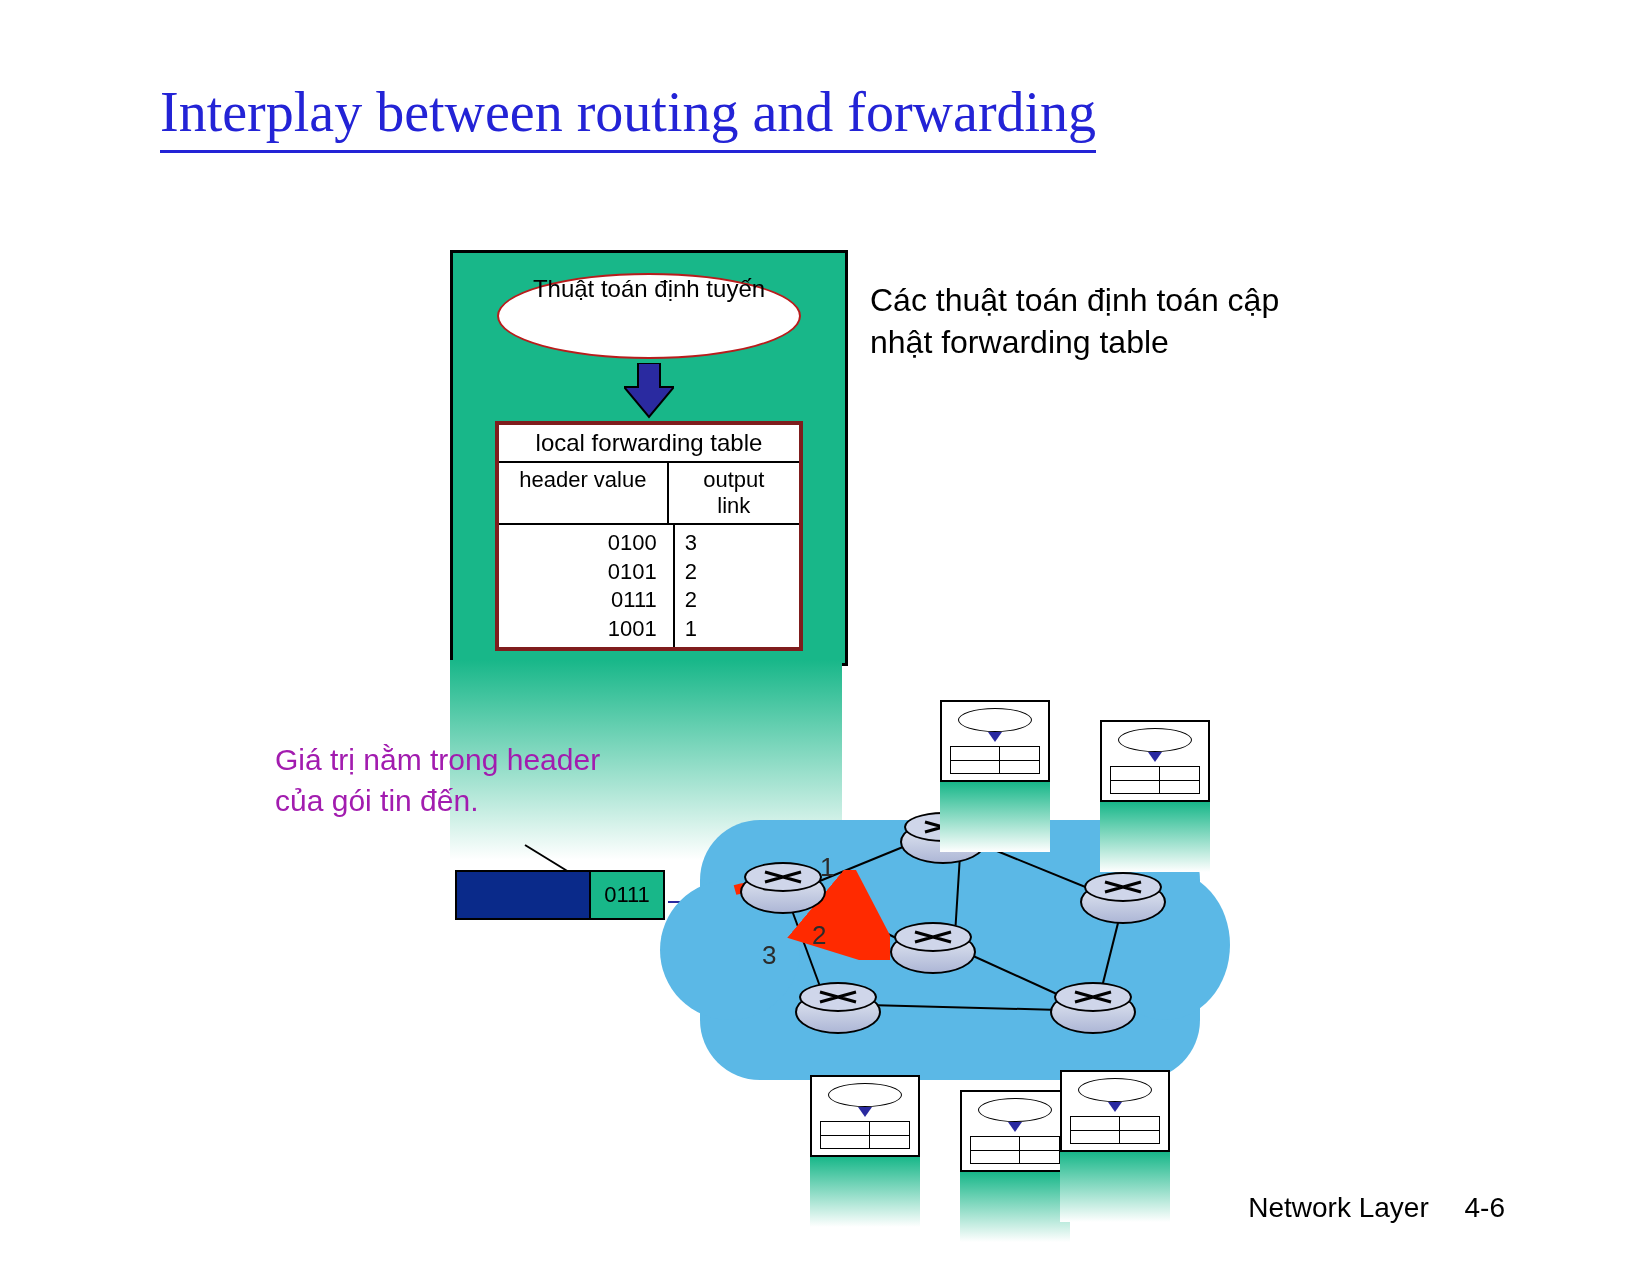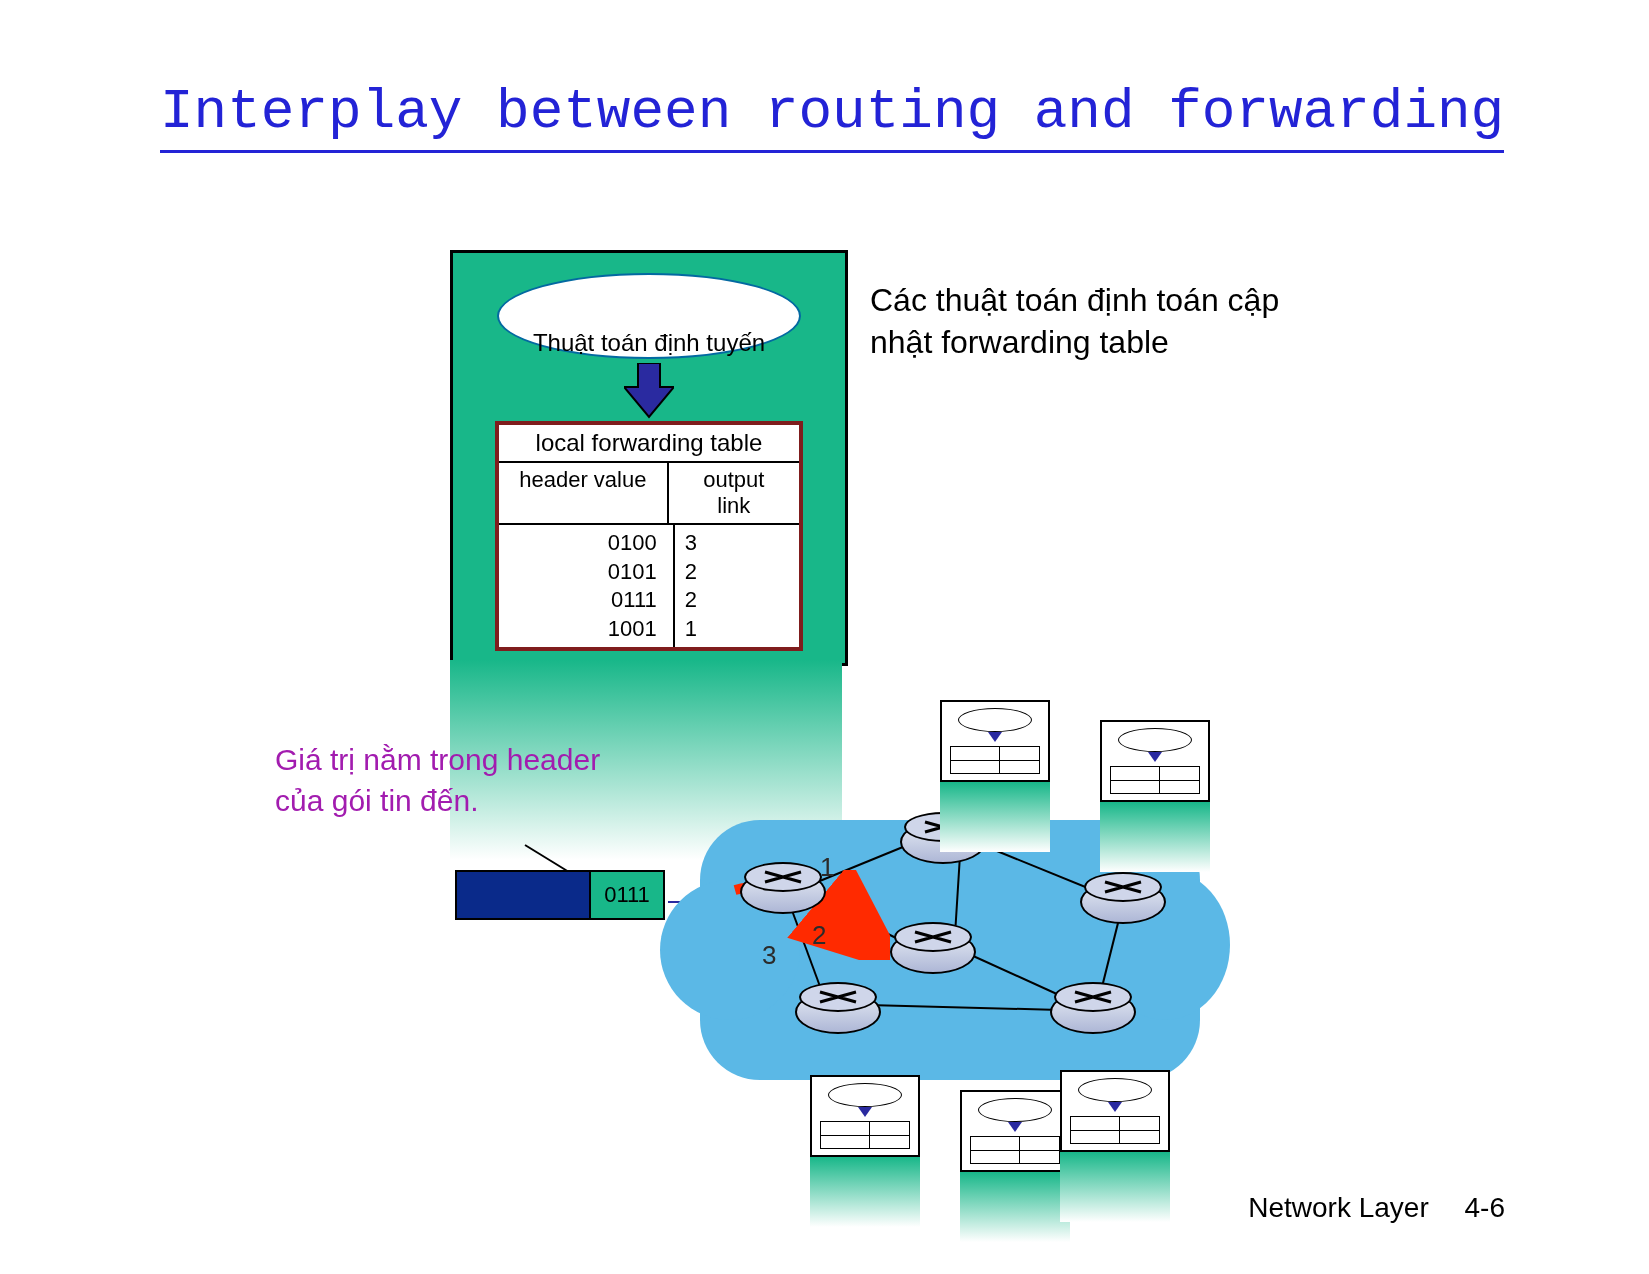--- a/index.html
+++ b/index.html
@@ -1,23 +1,23 @@
 <!DOCTYPE html>
 <html><head>
 <meta charset="utf-8">
 <style>
   html,body{margin:0;padding:0;width:1649px;height:1274px;background:#fff;font-family:Arial,Helvetica,sans-serif;overflow:hidden}
   .slide{position:relative;width:1649px;height:1274px}
-  .title{position:absolute;left:160px;top:80px;font-family:Liberation Mono, monospace;font-size:56px;color:#2323d6;border-bottom:3px solid #2323d6;padding-bottom:6px}
+  .title{position:absolute;left:160px;top:80px;font-family:Liberation Serif, serif;font-size:56px;color:#2323d6;border-bottom:3px solid #2323d6;padding-bottom:6px}
   .caption{position:absolute;left:870px;top:280px;font-size:32px;color:#000;line-height:1.3}
   .footer{position:absolute;right:144px;bottom:50px;font-size:28px;color:#000}
   .footer .pg{margin-left:28px}
   
   .greenbox{position:absolute;left:450px;top:250px;width:392px;height:410px;background:#18b789;border:3px solid #000}
-  .algo{position:absolute;left:50%;top:20px;transform:translateX(-50%);width:300px;height:82px;background:#fff;border:2px solid #0369a1;border-radius:50%/50%;display:flex;align-items:flex-end;justify-content:center;font-size:24px}
+  .algo{position:absolute;left:50%;top:20px;transform:translateX(-50%);width:300px;height:82px;background:#fff;border:2px solid #b91c1c;border-radius:50%/50%;display:flex;align-items:flex-start;justify-content:center;font-size:24px}
   .bigarrow{position:absolute;left:50%;top:110px;transform:translateX(-50%)}
   .ftable{position:absolute;left:50%;top:168px;transform:translateX(-50%);width:300px;background:#fff;border:4px solid #7f1d1d;text-align:center}
   .ftable .tt{font-size:24px;padding:4px 0}
   .ftable .hdr{display:flex;border-top:2px solid #000}
   .ftable .hdr>div{font-size:22px;padding:4px 16px}
   .ftable .hv{width:58%;border-right:2px solid #000}
   .ftable .ol{width:42%}
   .ftable .rows{display:flex;border-top:2px solid #000;font-size:22px}
   .ftable .rows .c1{width:58%;border-right:2px solid #000;text-align:right;padding:4px 16px 4px 0;line-height:1.3}
   .ftable .rows .c2{width:42%;text-align:left;padding:4px 0 4px 10px;line-height:1.3}

